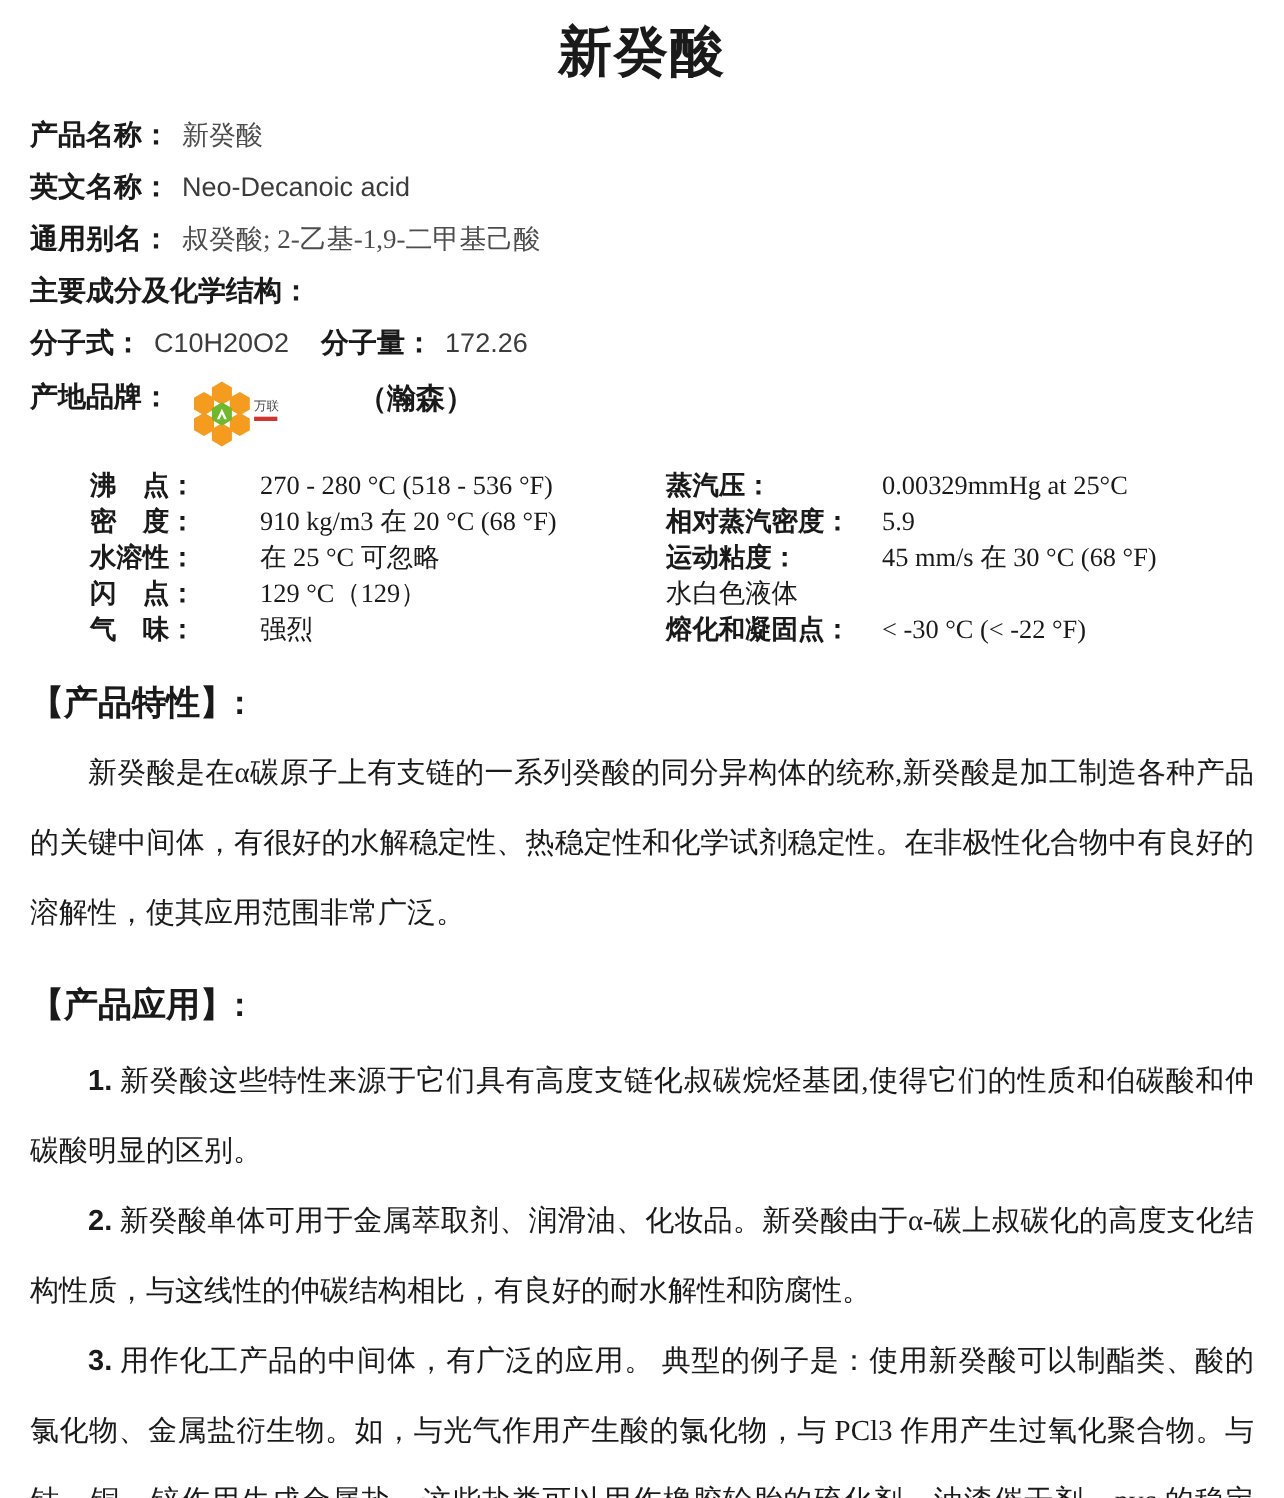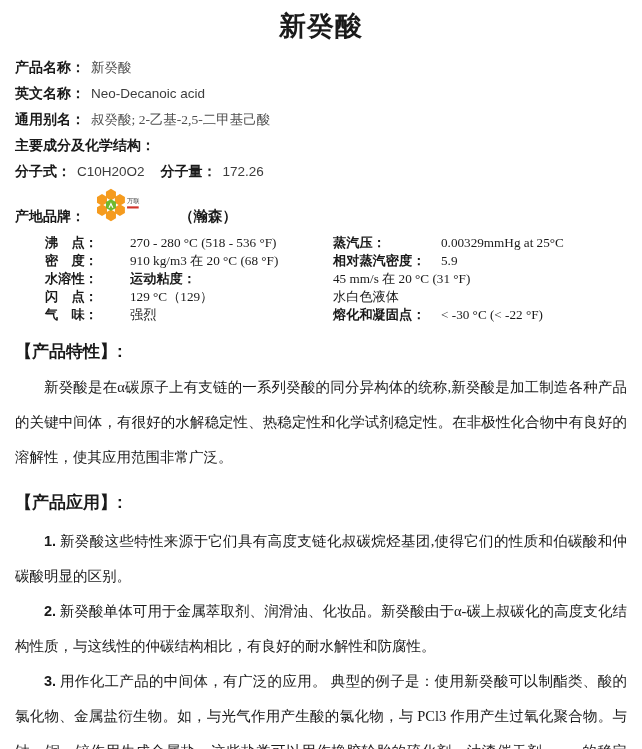--- a/index.html
+++ b/index.html
@@ -26,21 +26,21 @@
   .info-row { display: flex; align-items: center; margin-bottom: 11px; line-height: 15px; }
   .info-label {
     font-family: "Liberation Sans", "DejaVu Sans", sans-serif;
     font-weight: bold; font-size: 14px; white-space: nowrap;
   }
   .info-value { font-size: 13.5px; color: #4d4d4d; margin-left: 6px; }
   .info-value.latin { font-family: Liberation Sans, sans-serif; color: #3c3c3c; }
   .formula-gap { width: 16px; }
 
   
-  .brand-row { display: flex; align-items: flex-end; margin: 4px 0 6px 0; height: 36px; }
+  .brand-row { display: flex; align-items: flex-start; margin: 4px 0 6px 0; height: 36px; }
   .brand-logo { margin: 0 6px 0 8px; display: inline-block; }
   .brand-name {
     font-family: "Liberation Sans", "DejaVu Sans", sans-serif;
     font-weight: bold; font-size: 14.5px; margin-left: 28px;
   }
 
   
   .props-table { margin: 8px 0 0 30px; font-size: 13.2px; }
   .prop-grid-row { display: grid; grid-template-columns: 85px 203px 108px 1fr; line-height: 18px; }
   .prop-label {
@@ -81,21 +81,21 @@
     <span class="info-value">新癸酸</span>
   </div>
 
   <div class="info-row">
     <span class="info-label">英文名称：</span>
     <span class="info-value latin">Neo-Decanoic acid</span>
   </div>
 
   <div class="info-row">
     <span class="info-label">通用别名：</span>
-    <span class="info-value">叔癸酸; 2-乙基-2,5-二甲基己酸</span>
+    <span class="info-value">叔癸酸; 2-乙基-1,9-二甲基己酸</span>
   </div>
 
   <div class="info-row">
     <span class="info-label">主要成分及化学结构：</span>
   </div>
 
   <div class="info-row">
     <span class="info-label">分子式：</span>
     <span class="info-value latin">C10H20O2</span>
     <span class="formula-gap"></span>
@@ -130,22 +130,23 @@
       <span class="prop-value">0.00329mmHg at 25°C</span>
     </div>
     <div class="prop-grid-row">
       <span class="prop-label">密　度：</span>
       <span class="prop-value">910 kg/m3  在 20 °C (68 °F)</span>
       <span class="prop-label">相对蒸汽密度：</span>
       <span class="prop-value">5.9</span>
     </div>
     <div class="prop-grid-row">
       <span class="prop-label">水溶性：</span>
+      <span class="prop-value">在 25 °C  可忽略</span>
       <span class="prop-label">运动粘度：</span>
-      <span class="prop-value">45 mm/s  在 20 °C (31 °F)</span>
+      <span class="prop-value">45 mm/s  在 30 °C (68 °F)</span>
     </div>
     <div class="prop-grid-row">
       <span class="prop-label">闪　点：</span>
       <span class="prop-value">129 °C（129）</span>
       <span class="prop-value">水白色液体</span>
     </div>
     <div class="prop-grid-row">
       <span class="prop-label">气　味：</span>
       <span class="prop-value">强烈</span>
       <span class="prop-label">熔化和凝固点：</span>

